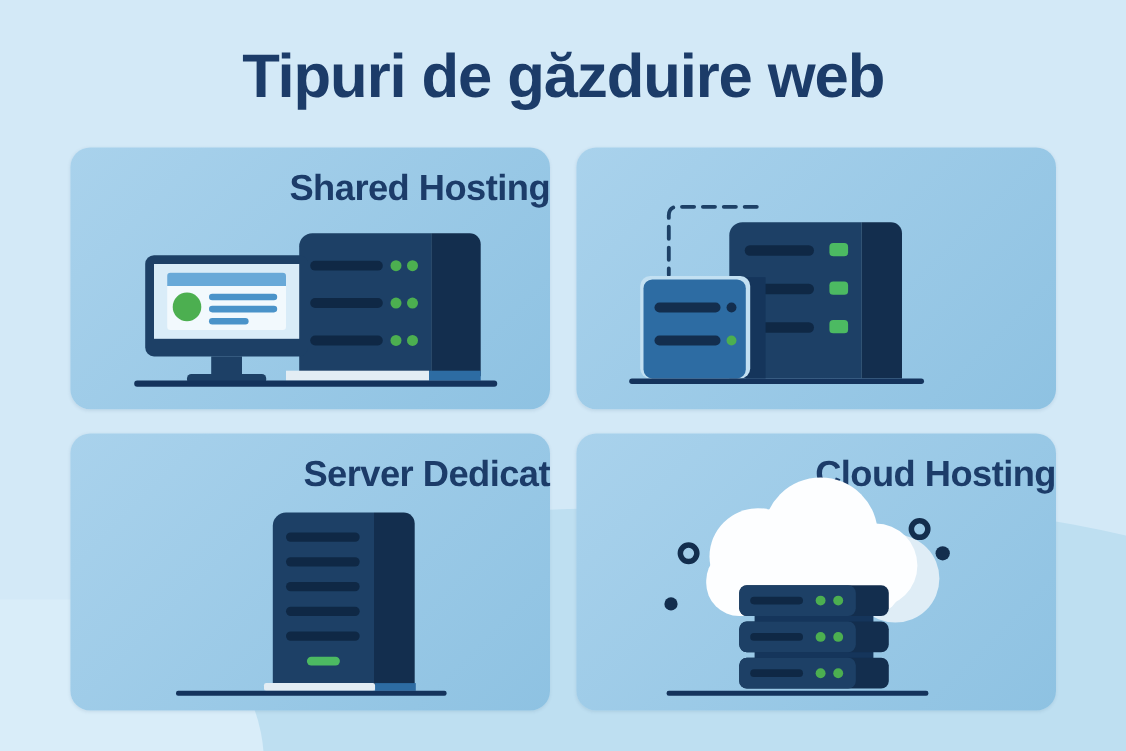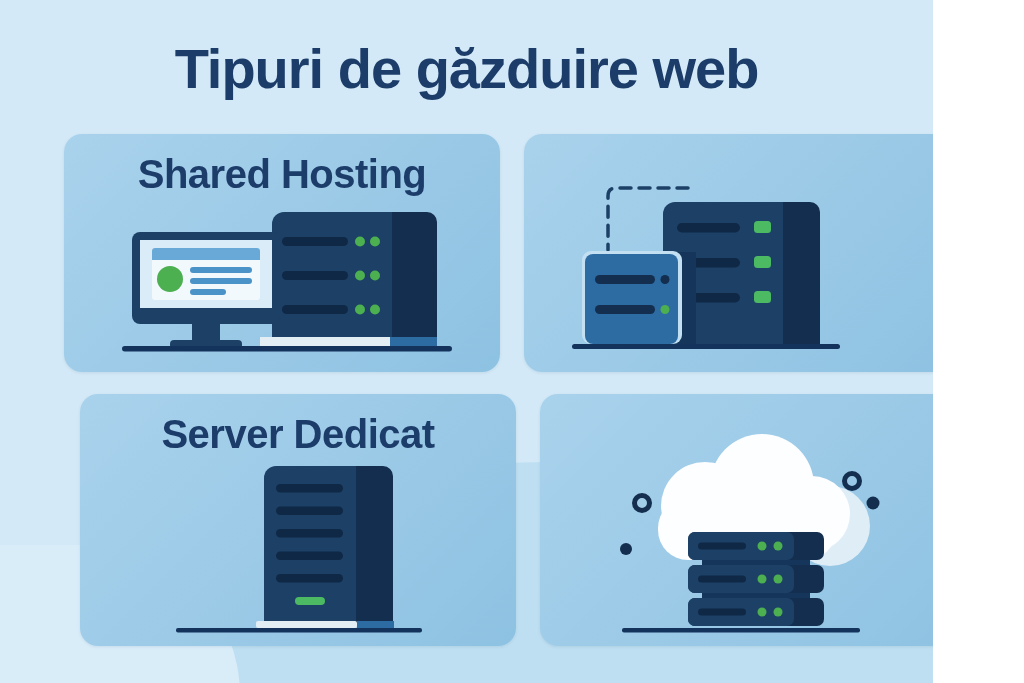--- a/index.html
+++ b/index.html
@@ -1,18 +1,18 @@
 <!DOCTYPE html>
 <html style="--background: #d3e9f7; --background_deep: #bedff1; --background_corner: #d9edf9; --card_top: #a9d2ec; --card_bottom: #8ec2e2; --title: #1c3c69; --heading: #1c3c69; --navy: #1d4066; --navy_dark: #132e4e; --slot: #0f2845; --green: #4caf50; --green_bright: #4cba62; --blue_mid: #2d6ca3; --screen: #d9ecf8; --panel_white: #f2f9fd; --screen_header: #68a9d8; --screen_line: #4a93c9; --cloud_white: #fdfeff; --cloud_shadow: #dfedf6; --baseline: #14335c; --base_strip: #e3edf4; --highlight: #c2e0f2;"><head>
 <meta charset="utf-8">
 <style>
   html,body{margin:0;padding:0;}
   .stage{
     position:relative;
-    width:933px;height:683px;
+    width:1024px;height:683px;
     overflow:hidden;
     font-family:"Liberation Sans", sans-serif;
     background:var(--background);
   }
   .bg-wave{
     position:absolute;
     width:1500px;height:900px;
     left:-120px;top:462px;
     background:var(--background_deep);
     border-radius:45% 38% 0 0;
@@ -35,29 +35,29 @@
     color:var(--title);
   }
   .card{
     position:absolute;
     width:436px;
     border-radius:18px;
     background:linear-gradient(135deg, var(--card_top) 0%, var(--card_bottom) 100%);
     box-shadow:0 1px 3px rgba(30,70,110,0.10);
   }
   .card.r1{top:134px;height:238px;}
-  .card.r2{top:394px;height:252px;margin-left:16px;}
+  .card.r2{top:394px;height:252px;}
   .card.c1{left:64px;}
   .card.c2{left:524px;}
   .card-title{
     position:absolute;
     left:0;right:0;top:18px;
     margin:0;
-    text-align:center;
-    font-size:40px;
+    text-align:right;
+    font-size:33px;
     font-weight:bold;
     letter-spacing:-0.5px;
     color:var(--heading);
   }
   .illus{position:absolute;left:0;top:0;width:100%;height:100%;}
   
   .f-navy{fill:var(--navy);}
   .f-navyd{fill:var(--navy_dark);}
   .f-slot{fill:var(--slot);}
   .f-green{fill:var(--green);}
@@ -163,20 +163,21 @@
         <rect class="f-slot" x="196" y="180" width="67" height="8.5" rx="4.25"></rect>
         <rect class="f-greenb" x="215" y="203" width="30" height="8" rx="4"></rect>
         <rect class="f-strip" x="176" y="227" width="101" height="7" rx="2"></rect>
         <rect class="f-mid" x="277" y="227" width="37" height="7"></rect>
       </g>
       <rect class="f-base" x="96" y="234" width="246" height="4.5" rx="2"></rect>
     </svg>
   </section>
 
   <section class="card r2 c2">
+    <h2 class="card-title">Cloud Hosting</h2>
     <svg class="illus" viewBox="0 0 436 252">
 
       <g>
         <circle class="f-cloud" cx="165" cy="112" r="44"></circle>
         <circle class="f-cloud" cx="222" cy="92" r="52"></circle>
         <circle class="f-cloudsh" cx="290" cy="132" r="40"></circle>
         <circle class="f-cloud" cx="272" cy="120" r="38"></circle>
         <rect class="f-cloud" x="118" y="104" width="178" height="62" rx="30"></rect>
       </g>
 

